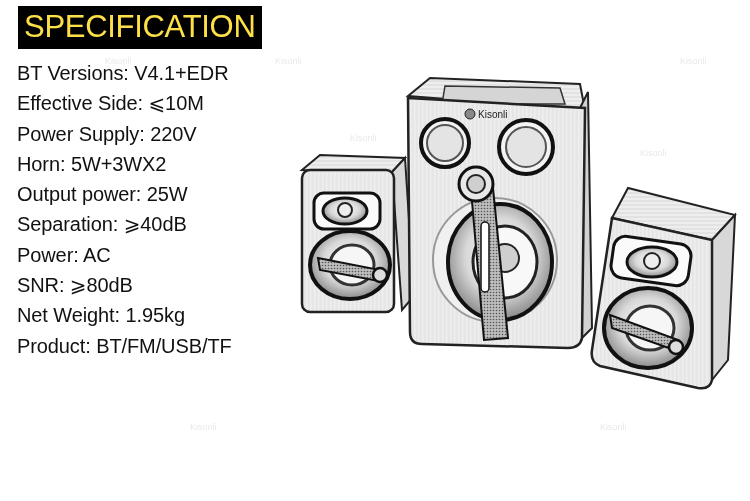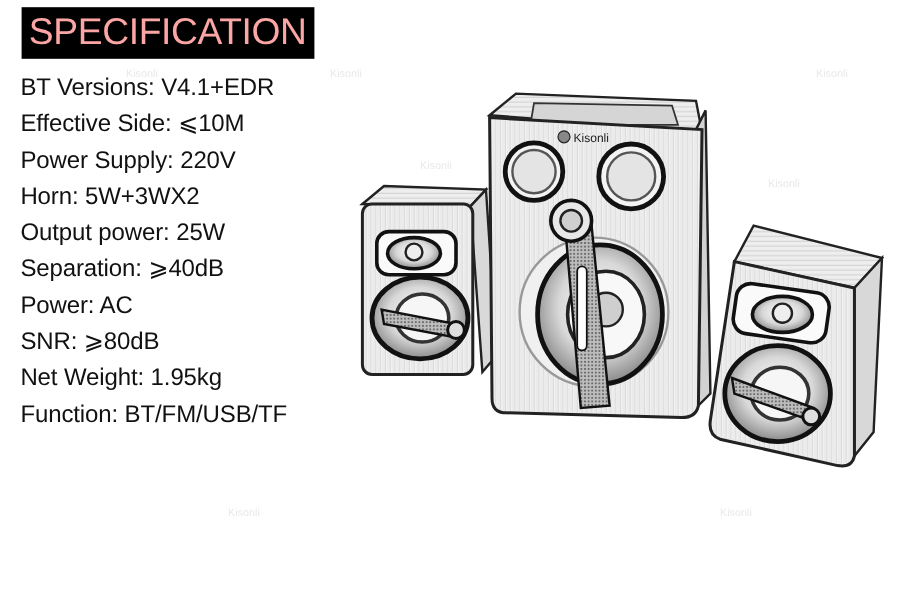--- a/index.html
+++ b/index.html
@@ -4,21 +4,21 @@
 <style>
   html, body { margin: 0; padding: 0; }
   body {
     width: 750px; height: 501px; overflow: hidden; position: relative;
     background: #ffffff;
     font-family: "Liberation Sans", "DejaVu Sans", sans-serif;
     color: #111;
   }
   .title-badge {
     position: absolute; left: 18px; top: 6px;
-    background: #000; color: #fca5a5;
+    background: #000; color: #fde047;
     font-size: 31px; line-height: 40px; padding: 1px 6px 2px 6px;
     letter-spacing: -0.3px;
   }
   .spec-list {
     position: absolute; left: 17px; top: 58px; margin: 0; padding: 0;
     list-style: none;
   }
   .spec-row {
     font-size: 20px; line-height: 30.3px; white-space: nowrap;
     letter-spacing: -0.1px;
@@ -41,21 +41,21 @@
 <ul class="spec-list">
   <li class="spec-row"><span>BT Versions:</span> <span>V4.1+EDR</span></li>
   <li class="spec-row"><span>Effective Side:</span> <span>⩽10M</span></li>
   <li class="spec-row"><span>Power Supply:</span> <span>220V</span></li>
   <li class="spec-row"><span>Horn:</span> <span>5W+3WX2</span></li>
   <li class="spec-row"><span>Output power:</span> <span>25W</span></li>
   <li class="spec-row"><span>Separation:</span> <span>⩾40dB</span></li>
   <li class="spec-row"><span>Power:</span> <span>AC</span></li>
   <li class="spec-row"><span>SNR:</span> <span>⩾80dB</span></li>
   <li class="spec-row"><span>Net Weight:</span> <span>1.95kg</span></li>
-  <li class="spec-row"><span>Function:</span> <span>BT/FM/USB/TF</span></li>
+  <li class="spec-row"><span>Product:</span> <span>BT/FM/USB/TF</span></li>
 </ul>
 
 <span class="watermark" style="left:105px;top:56px">Kisonli</span>
 <span class="watermark" style="left:275px;top:56px">Kisonli</span>
 <span class="watermark" style="left:680px;top:56px">Kisonli</span>
 <span class="watermark" style="left:350px;top:133px">Kisonli</span>
 <span class="watermark" style="left:640px;top:148px">Kisonli</span>
 <span class="watermark" style="left:190px;top:422px">Kisonli</span>
 <span class="watermark" style="left:600px;top:422px">Kisonli</span>
 

